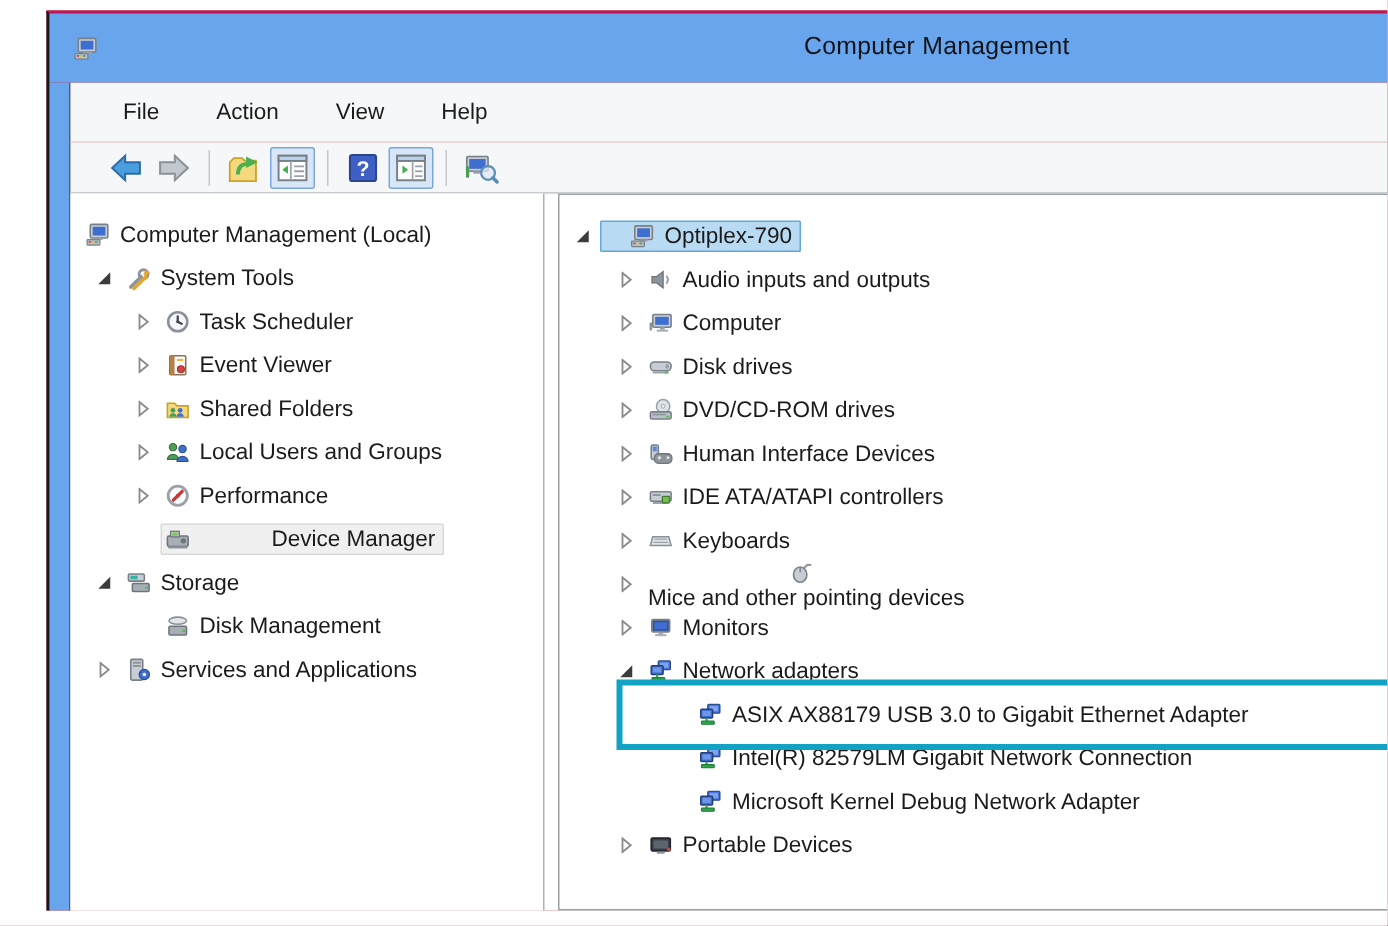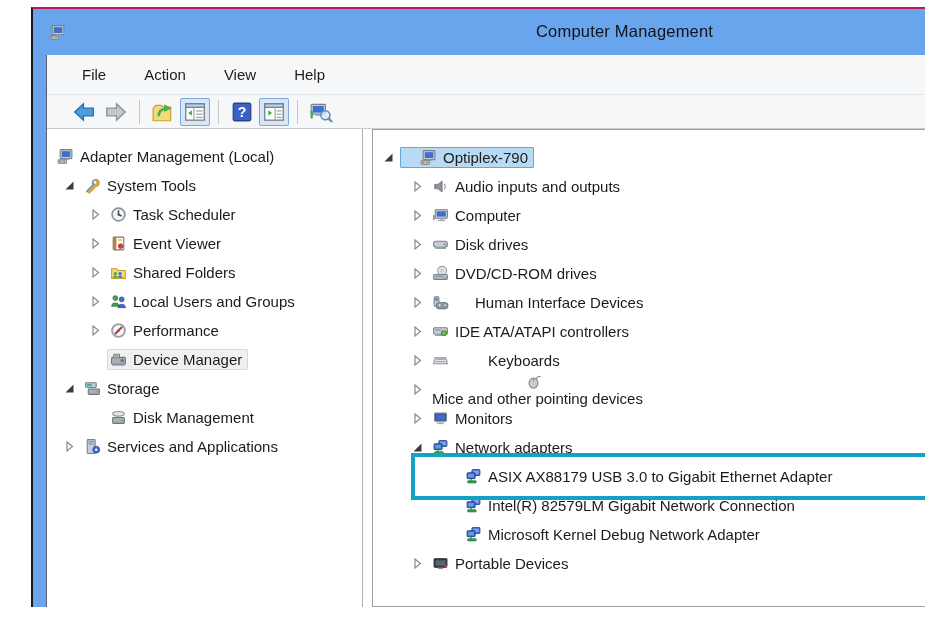--- a/index.html
+++ b/index.html
@@ -148,21 +148,21 @@
                       <svg width="17" height="17" viewBox="0 0 16 16">
                         <rect x="3" y="1.5" width="11" height="8.5" rx="0.8" fill="#c6cdd4" stroke="#7a8087"></rect>
                         <rect x="4.5" y="3" width="8" height="5.5" fill="#3e6fd0"></rect>
                         <rect x="6" y="10" width="5" height="1.2" fill="#9aa1a8"></rect>
                         <rect x="1" y="11" width="8" height="3.5" rx="0.5" fill="#b9c0c7" stroke="#7a8087" stroke-width="0.8"></rect>
                         <rect x="2" y="12" width="1.5" height="1" fill="#cc4444"></rect>
                         <rect x="4" y="12" width="1.5" height="1" fill="#e8b93c"></rect>
                         <rect x="6" y="12" width="1.5" height="1" fill="#4a9e58"></rect>
                       </svg>
                     </span>
-                    <span class="tlabel">Adapter Management (Local)</span>
+                    <span class="tlabel">Computer Management (Local)</span>
                   </span>
                 </div>
                 <div class="trow">
                   <span class="expander" style="left: 14px;">
                     <svg width="11" height="11" viewBox="0 0 11 11">
                       <polygon points="9.5,1.5 9.5,9.5 1.5,9.5" fill="#3c3c3c"></polygon>
                     </svg>
                   </span>
                   <span class="rowsel" style="margin-left: 34px;">
                     <span class="ticon">
@@ -260,21 +260,21 @@
                       <svg width="17" height="17" viewBox="0 0 16 16">
                         <circle cx="8" cy="8" r="6" fill="#fafbfc" stroke="#9aa1a8" stroke-width="1.8"></circle>
                         <path d="M10.8 5.2 L5.2 10.8" stroke="#cc3333" stroke-width="2" stroke-linecap="round"></path>
                         <circle cx="8" cy="8" r="1.2" fill="#cc3333"></circle>
                       </svg>
                     </span>
                     <span class="tlabel">Performance</span>
                   </span>
                 </div>
                 <div class="trow">
-                  <span class="rowsel inactive" style="margin-left: 60px;">
+                  <span class="rowsel inactive" style="margin-left: 60px; gap: 48px;">
                     <span class="ticon">
                       <svg width="17" height="17" viewBox="0 0 16 16">
                         <rect x="1.5" y="6" width="13" height="6.5" rx="1" fill="#a8aeb5" stroke="#6f757c"></rect>
                         <rect x="3.5" y="3" width="5.5" height="3.5" fill="#c6cdd4" stroke="#6f757c" stroke-width="0.8"></rect>
                         <rect x="4.5" y="3.8" width="3.5" height="2" fill="#7ec850"></rect>
                         <circle cx="11.5" cy="9" r="1.7" fill="#6f757c"></circle>
                         <rect x="2" y="12.5" width="12" height="1.3" fill="#8d949b"></rect>
                       </svg>
                     </span>
                     <span class="tlabel">Device Manager</span>
@@ -425,21 +425,21 @@
                     </span>
                     <span class="tlabel">DVD/CD-ROM drives</span>
                   </span>
                 </div>
                 <div class="trow">
                   <span class="expander" style="left: 36px;">
                     <svg width="11" height="11" viewBox="0 0 11 11">
                       <polygon points="3,1 8.5,5.5 3,10" fill="#ffffff" stroke="#8a8a8a" stroke-width="1.2"></polygon>
                     </svg>
                   </span>
-                  <span class="rowsel" style="margin-left: 56px; gap: 20px;">
+                  <span class="rowsel" style="margin-left: 56px;">
                     <span class="ticon">
                       <svg width="17" height="17" viewBox="0 0 16 16">
                         <rect x="2" y="2.5" width="4.5" height="9" rx="1" fill="#c6cdd4" stroke="#7a8087"></rect>
                         <rect x="3" y="3.5" width="2.5" height="3" fill="#5b87d6"></rect>
                         <rect x="4" y="8" width="11" height="6" rx="2.5" fill="#8d949b" stroke="#6f757c" stroke-width="0.8"></rect>
                         <circle cx="12.5" cy="10.5" r="0.9" fill="#dfe4e8"></circle>
                         <rect x="6" y="10" width="2.4" height="0.9" fill="#dfe4e8"></rect>
                         <rect x="6.7" y="9.3" width="0.9" height="2.4" fill="#dfe4e8"></rect>
                       </svg>
                     </span>
@@ -463,21 +463,21 @@
                     </span>
                     <span class="tlabel">IDE ATA/ATAPI controllers</span>
                   </span>
                 </div>
                 <div class="trow">
                   <span class="expander" style="left: 36px;">
                     <svg width="11" height="11" viewBox="0 0 11 11">
                       <polygon points="3,1 8.5,5.5 3,10" fill="#ffffff" stroke="#8a8a8a" stroke-width="1.2"></polygon>
                     </svg>
                   </span>
-                  <span class="rowsel" style="margin-left: 56px; gap: 33px;">
+                  <span class="rowsel" style="margin-left: 56px;">
                     <span class="ticon">
                       <svg width="17" height="17" viewBox="0 0 16 16">
                         <polygon points="1.5,11 14.5,11 13,5.5 3,5.5" fill="#dfe4e8" stroke="#8a9097"></polygon>
                         <line x1="4" y1="7" x2="12" y2="7" stroke="#9aa1a8" stroke-width="0.9"></line>
                         <line x1="3.5" y1="9" x2="12.5" y2="9" stroke="#9aa1a8" stroke-width="0.9"></line>
                       </svg>
                     </span>
                     <span class="tlabel">Keyboards</span>
                   </span>
                 </div>

